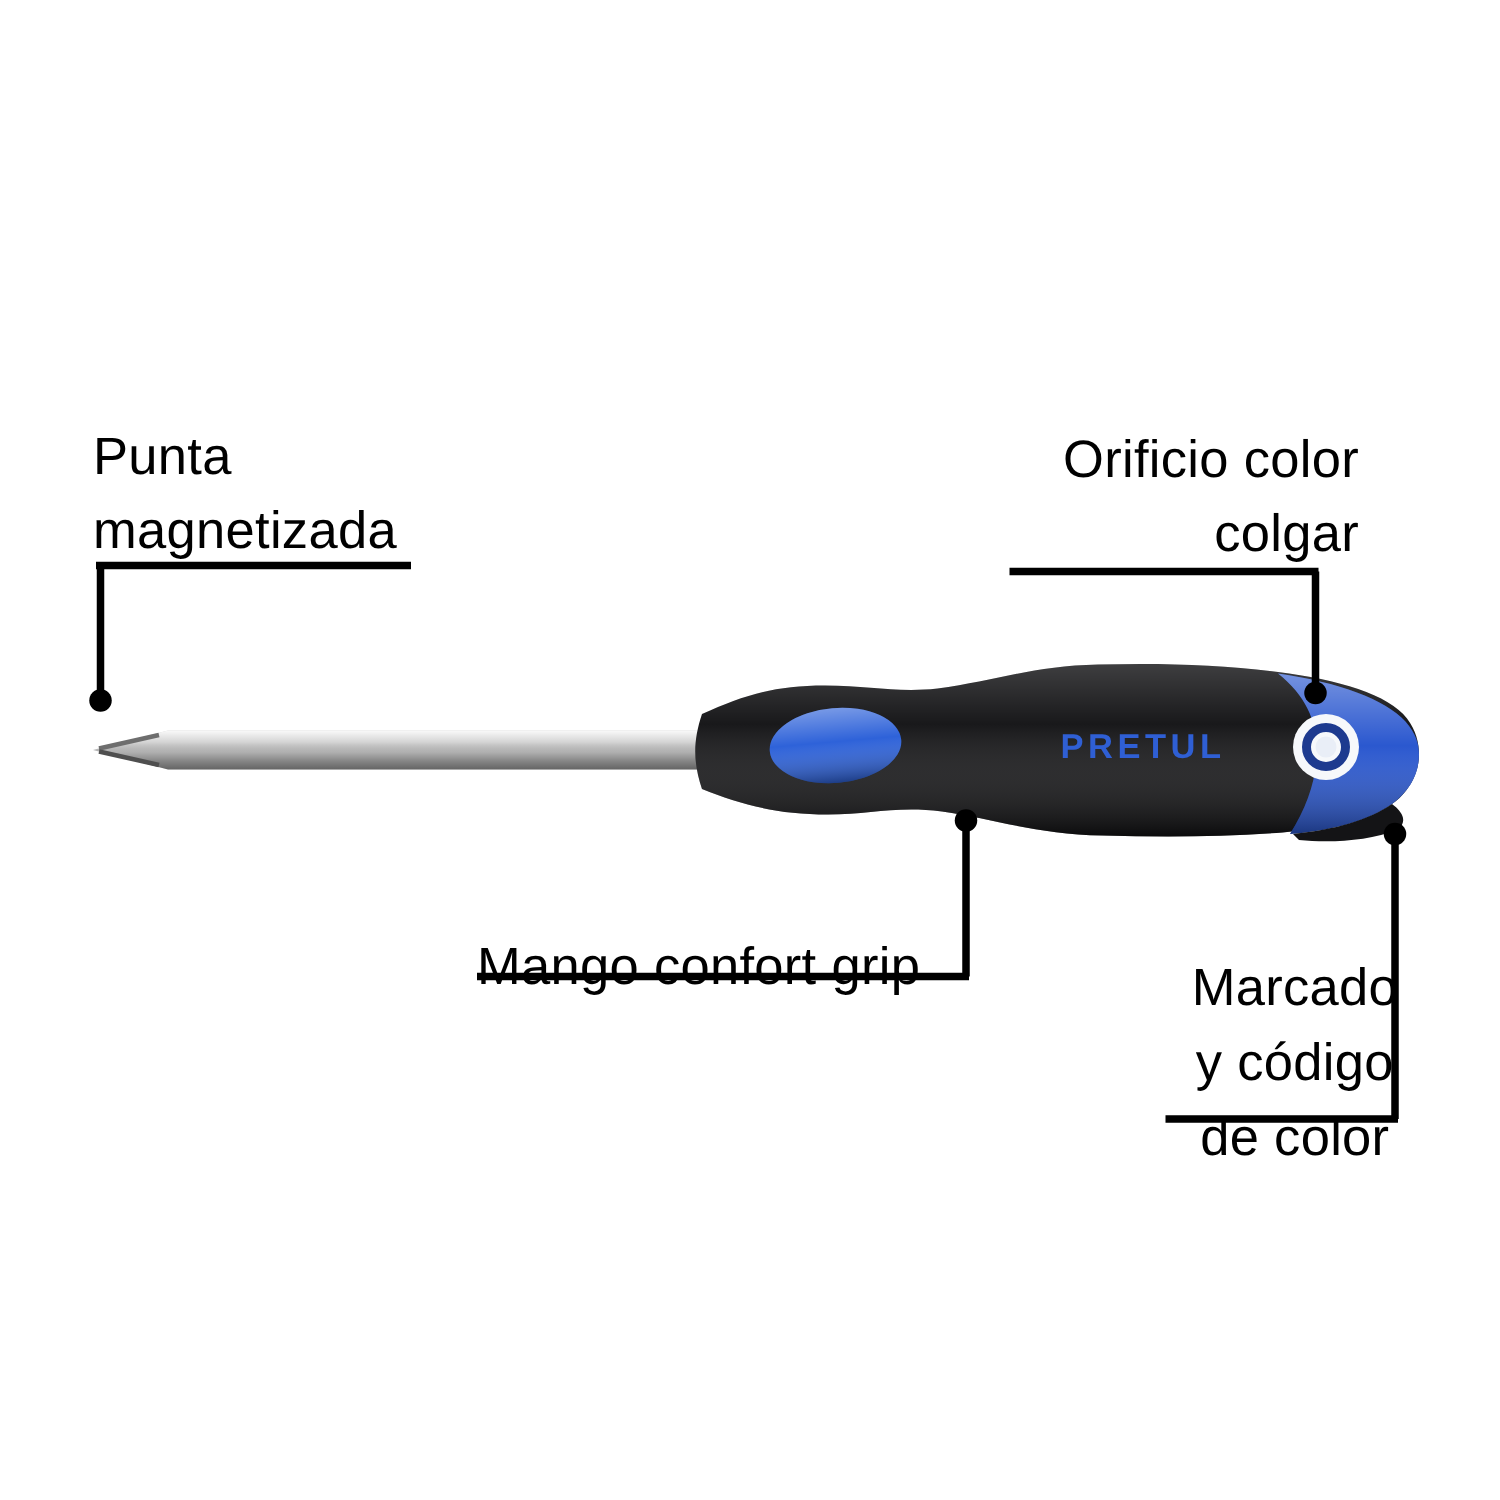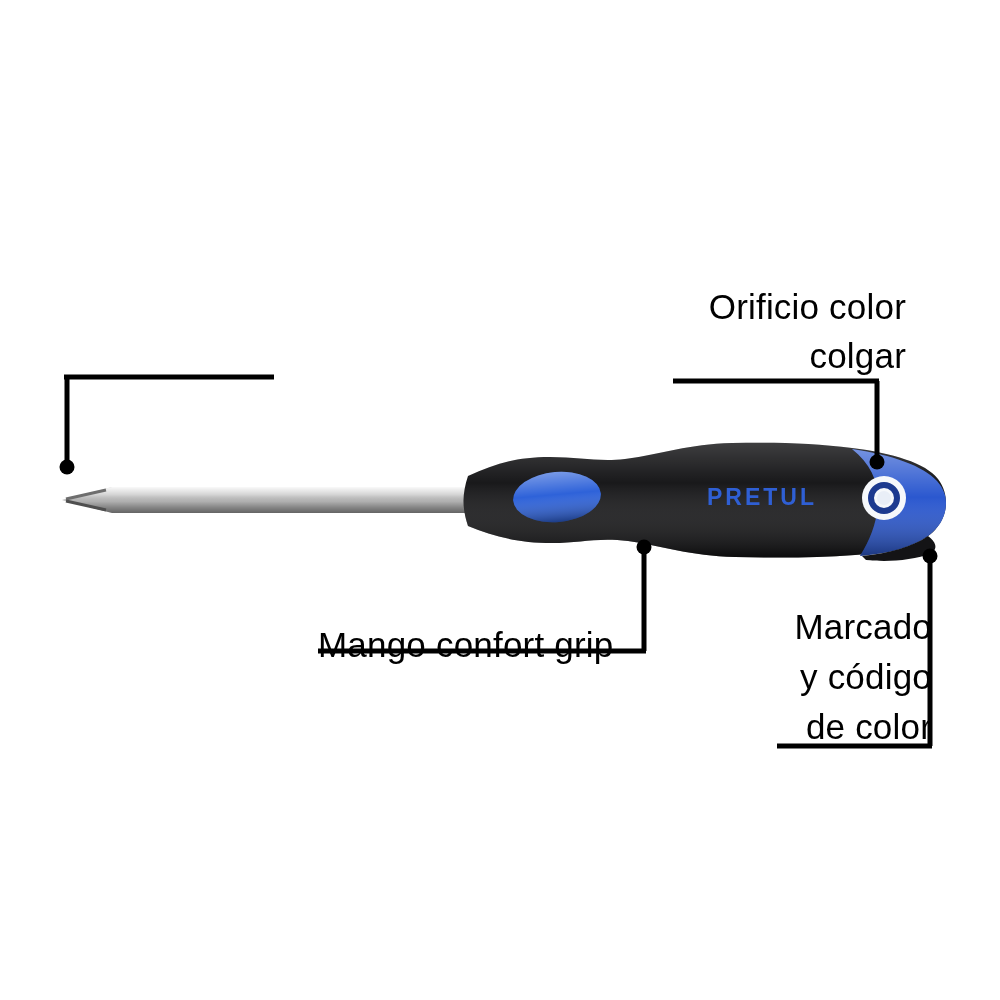--- a/index.html
+++ b/index.html
@@ -24,21 +24,21 @@
     position: absolute;
     color: #000000;
     font-size: 35px;
     line-height: 49px;
     white-space: pre-line;
     letter-spacing: 0.2px;
   }
   .label-punta   { left: 62px;  top: 280px; text-align: left; }
   .label-orificio{ right: 94px; top: 282px; text-align: right; }
   .label-mango   { left: 318px; top: 620px; text-align: right; }
-  .label-marcado { right: 68px; top: 602px; text-align: right; line-height: 50px; }
+  .label-marcado { right: 68px; top: 634px; text-align: center; line-height: 50px; }
 
   .callout-line {
     stroke: #000000;
     stroke-width: 5;
     fill: none;
     stroke-linecap: butt;
   }
   .callout-dot { fill: #000000; }
   .brand-text {
     font-family: "Liberation Sans", sans-serif;
@@ -132,20 +132,22 @@
       <circle class="callout-dot" cx="877" cy="462" r="7.5"></circle>
 
       <path class="callout-line" d="M 318,651 L 646,651 M 644,651 L 644,551"></path>
       <circle class="callout-dot" cx="644" cy="547" r="7.5"></circle>
 
       <path class="callout-line" d="M 777,746 L 932,746 M 930,746 L 930,560"></path>
       <circle class="callout-dot" cx="930" cy="556" r="7.5"></circle>
     </g>
   </svg>
 
+  <div class="callout-label label-punta">Punta
+magnetizada</div>
 
   <div class="callout-label label-orificio">Orificio color
 colgar</div>
 
   <div class="callout-label label-mango">Mango confort grip</div>
 
   <div class="callout-label label-marcado">Marcado
 y código
 de color</div>
 

